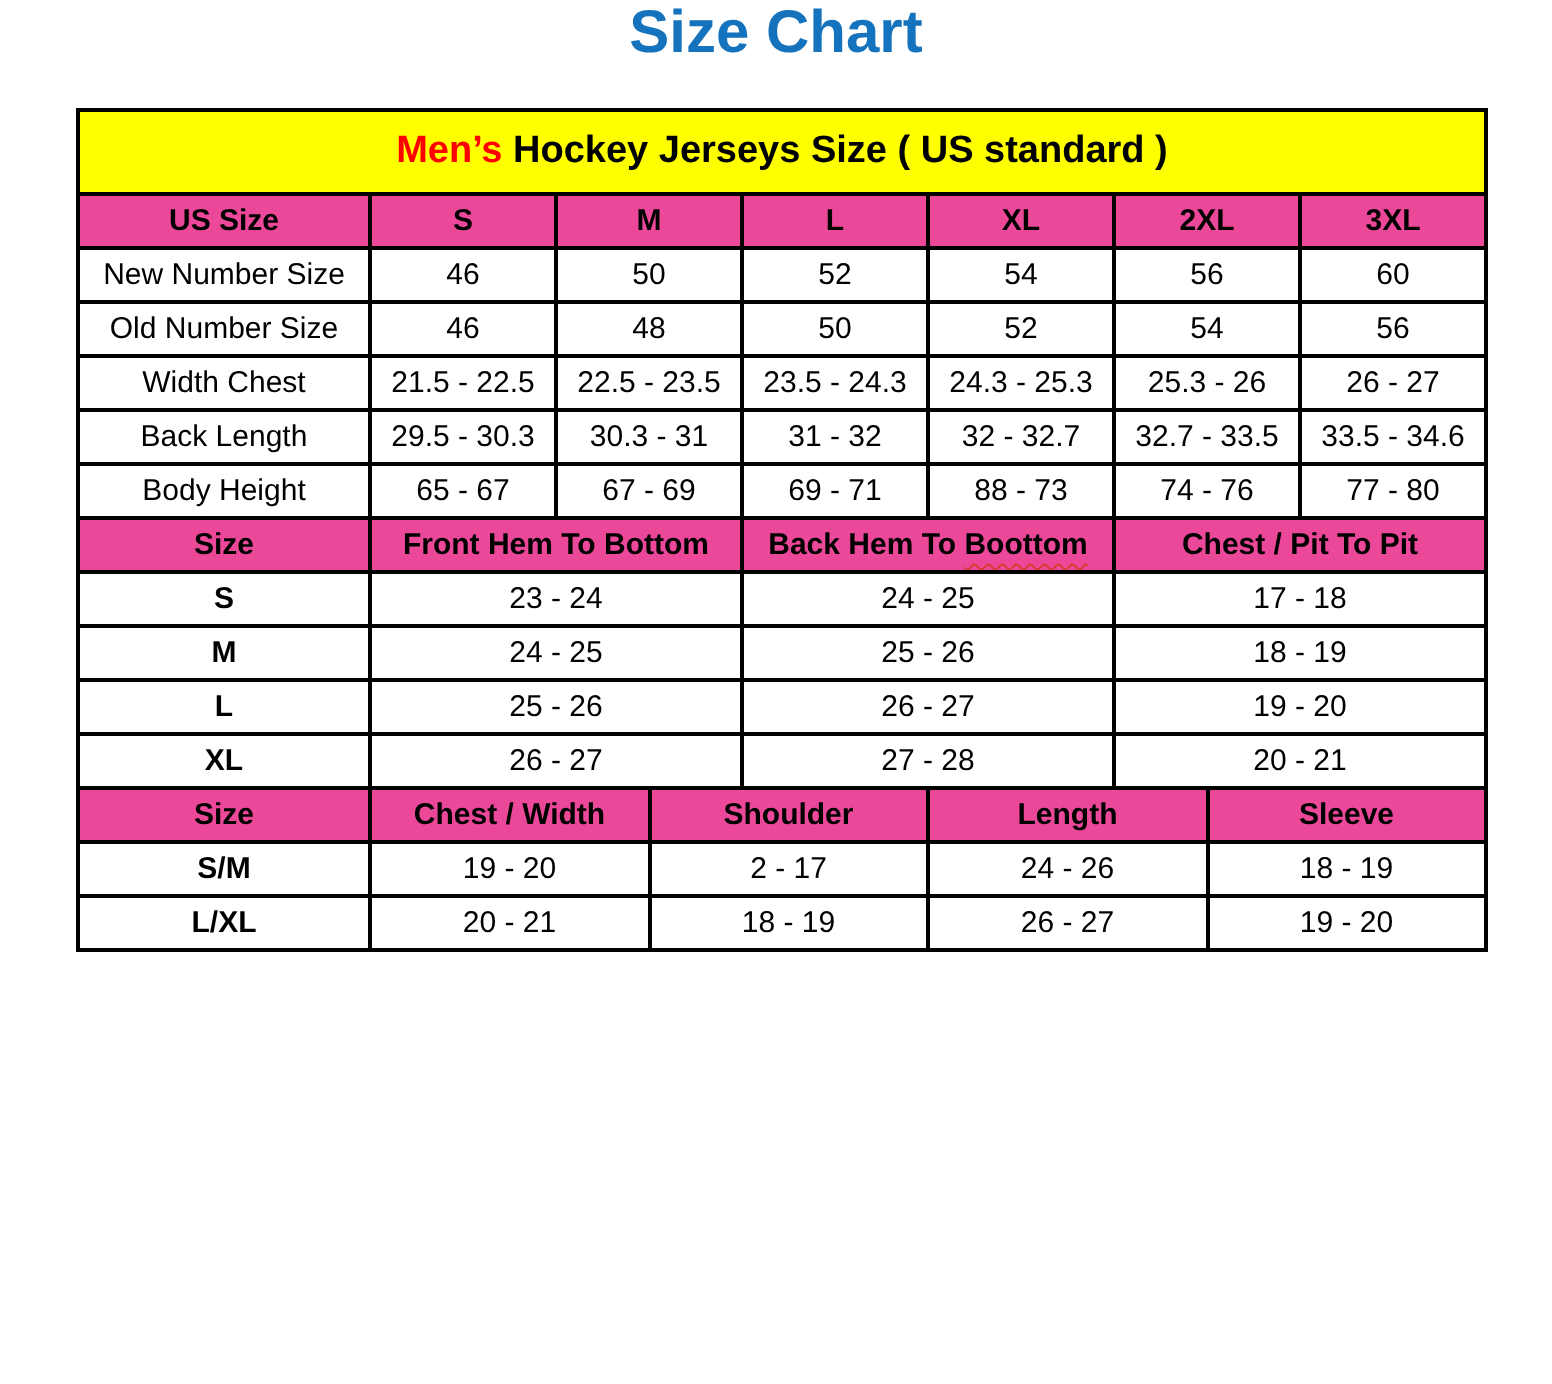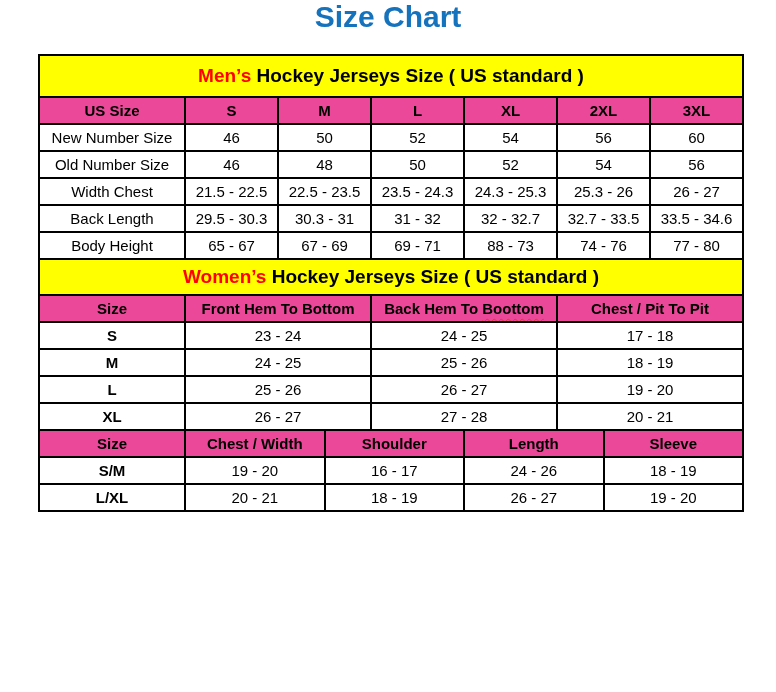--- a/index.html
+++ b/index.html
@@ -149,23 +149,20 @@
     </table>
 
   <table class="size-table">
     <colgroup>
       <col class="first-col">
         <col>
         <col>
         <col>
     </colgroup>
     <tbody>
-        <tr class="section-row thin">
-      <td colspan="4"><span class="accent-red">Women’s</span><span> Hockey Jerseys Size ( US standard )</span></td>
-    </tr>
     <tr>
       <th>Size</th>
       <th>Front Hem To Bottom</th>
       <th><span>Back Hem To </span><span class="misspell">Boottom</span></th>
       <th>Chest / Pit To Pit</th>
     </tr>
     <tr>
       <td class="label-cell bold">S</td>
       <td class="val-cell">23 - 24</td>
       <td class="val-cell">24 - 25</td>
@@ -204,21 +201,21 @@
     <tr>
       <th>Size</th>
       <th>Chest / Width</th>
       <th>Shoulder</th>
       <th>Length</th>
       <th>Sleeve</th>
     </tr>
     <tr>
       <td class="label-cell bold">S/M</td>
       <td class="val-cell">19 - 20</td>
-      <td class="val-cell">16 - 17</td>
+      <td class="val-cell">2 - 17</td>
       <td class="val-cell">24 - 26</td>
       <td class="val-cell">18 - 19</td>
     </tr>
     <tr>
       <td class="label-cell bold">L/XL</td>
       <td class="val-cell">20 - 21</td>
       <td class="val-cell">18 - 19</td>
       <td class="val-cell">26 - 27</td>
       <td class="val-cell">19 - 20</td>
     </tr>

